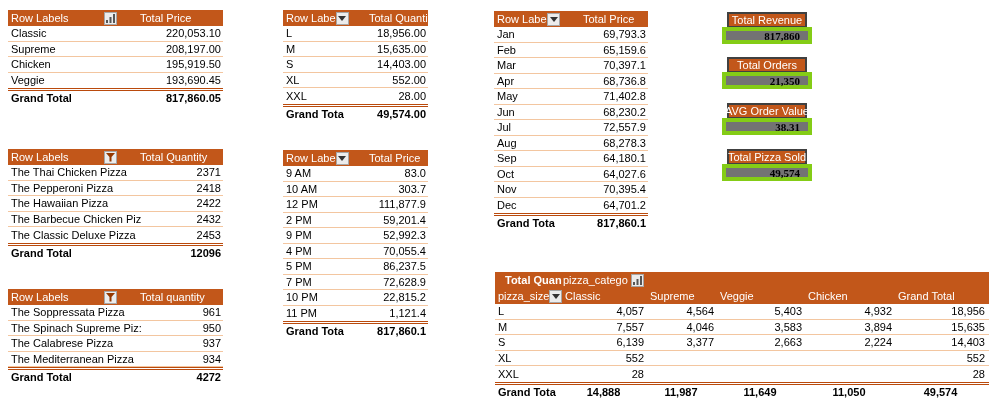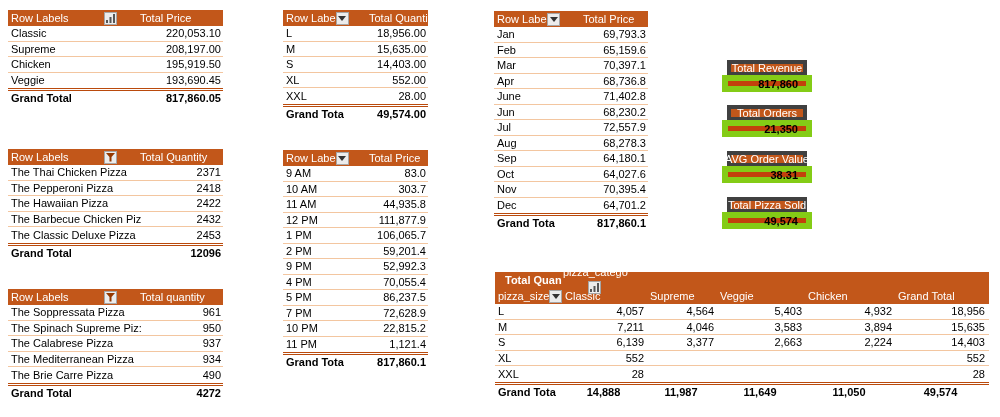--- a/index.html
+++ b/index.html
@@ -17,28 +17,28 @@
   .pr .rl { width:var(--lab); flex:none; padding-left:3px; white-space:nowrap; overflow:visible; }
   .pr .rv { flex:1; text-align:right; padding-right:2px; white-space:nowrap; }
   .pg { display:flex; align-items:center; height:17px; border-top:3px double #BA4A0C; font-weight:bold; }
   .pg .rl { width:var(--lab); flex:none; padding-left:3px; white-space:nowrap; }
   .pg .rv { flex:1; text-align:right; padding-right:2px; white-space:nowrap; }
   .hbtn { width:13px; height:13px; flex:none; background:#ECECEC; border:1px solid #A6A6A6;
           display:inline-flex; align-items:center; justify-content:center; margin-right:1px; cursor:pointer; }
   
   .kpi { position:absolute; left:722px; width:90px; }
   .kpi-h { width:80px; margin-left:5px; height:16px; background:#C2571A; color:#fff;
-           border:4px solid #404040; display:flex; align-items:center; justify-content:center; white-space:nowrap;margin-top:48px; }
-  .kpi-v { width:90px; height:17px; margin-top:-1px; background:#c2410c; border:6px solid #84cc16;
-           display:flex; align-items:center; justify-content:flex-end; padding-right:8px; font-weight:bold; }
+           border:2px solid #404040; display:flex; align-items:center; justify-content:center; white-space:nowrap; }
+  .kpi-v { width:90px; height:17px; margin-top:-1px; background:#737373; border:4px solid #84cc16;
+           display:flex; align-items:center; justify-content:flex-end; padding-right:8px; font-weight:bold;font-family:Liberation Serif, serif; }
   
   .mx { position:absolute; left:495px; top:272px; width:494px; }
   .mh1, .mh2 { display:flex; align-items:center; height:16px; background:#C2571A; color:#fff; }
   .mh1 .t { width:68px; flex:none; padding-left:10px; font-weight:bold; white-space:nowrap; }
-  .mh1 .cf { display:flex; align-items:center; gap:3px; white-space:nowrap;flex-direction:column; }
+  .mh1 .cf { display:flex; align-items:center; gap:3px; white-space:nowrap; }
   .mh2 .c0 { width:68px; flex:none; padding-left:3px; display:flex; justify-content:space-between; white-space:nowrap; }
   .mh2 .mc { flex:none; padding-left:2px; white-space:nowrap; }
   .mr { display:flex; align-items:center; height:15.5px; border-bottom:1px solid #F3C6A0; }
   .mr.last { border-bottom:none; }
   .mr .c0 { width:68px; flex:none; padding-left:3px; white-space:nowrap; }
   .mr .cv { flex:none; text-align:right; padding-right:4px; white-space:nowrap; }
   .mg { display:flex; align-items:center; height:17px; border-top:3px double #BA4A0C; font-weight:bold; }
   .mg .c0 { width:68px; flex:none; padding-left:3px; white-space:nowrap; }
   .mg .cv { flex:none; text-align:center; padding-right:4px; white-space:nowrap; }
 </style>
@@ -138,24 +138,20 @@
       <span class="rv">950</span>
     </div>
     <div class="pr">
       <span class="rl">The Calabrese Pizza</span>
       <span class="rv">937</span>
     </div>
     <div class="pr">
       <span class="rl">The Mediterranean Pizza</span>
       <span class="rv">934</span>
     </div>
-    <div class="pr last">
-      <span class="rl">The Brie Carre Pizza</span>
-      <span class="rv">490</span>
-    </div>
     <div class="pg">
       <span class="rl">Grand Total</span>
       <span class="rv">4272</span>
     </div>
   </div>
 <div class="pivot" style="left:283px; top:10px;  width:145px; --lab:64px;">
     <div class="ph">
       <div class="lc">
         <span>Row Labe</span>
         <span class="hbtn">
@@ -205,30 +201,22 @@
     </div>
     <div class="pr">
       <span class="rl">9 AM</span>
       <span class="rv">83.0</span>
     </div>
     <div class="pr">
       <span class="rl">10 AM</span>
       <span class="rv">303.7</span>
     </div>
     <div class="pr">
-      <span class="rl">11 AM</span>
-      <span class="rv">44,935.8</span>
-    </div>
-    <div class="pr">
       <span class="rl">12 PM</span>
       <span class="rv">111,877.9</span>
-    </div>
-    <div class="pr">
-      <span class="rl">1 PM</span>
-      <span class="rv">106,065.7</span>
     </div>
     <div class="pr">
       <span class="rl">2 PM</span>
       <span class="rv">59,201.4</span>
     </div>
     <div class="pr">
       <span class="rl">9 PM</span>
       <span class="rv">52,992.3</span>
     </div>
     <div class="pr">
@@ -278,21 +266,21 @@
     </div>
     <div class="pr">
       <span class="rl">Mar</span>
       <span class="rv">70,397.1</span>
     </div>
     <div class="pr">
       <span class="rl">Apr</span>
       <span class="rv">68,736.8</span>
     </div>
     <div class="pr">
-      <span class="rl">June</span>
+      <span class="rl">May</span>
       <span class="rv">71,402.8</span>
     </div>
     <div class="pr">
       <span class="rl">Jun</span>
       <span class="rv">68,230.2</span>
     </div>
     <div class="pr">
       <span class="rl">Jul</span>
       <span class="rv">72,557.9</span>
     </div>
@@ -371,21 +359,21 @@
     <div class="mr">
       <span class="c0">L</span>
       <span class="cv" style="width: 85px;">4,057</span>
       <span class="cv" style="width: 70px;">4,564</span>
       <span class="cv" style="width: 88px;">5,403</span>
       <span class="cv" style="width: 90px;">4,932</span>
       <span class="cv" style="width: 93px;">18,956</span>
     </div>
     <div class="mr">
       <span class="c0">M</span>
-      <span class="cv" style="width: 85px;">7,211</span>
+      <span class="cv" style="width: 85px;">7,557</span>
       <span class="cv" style="width: 70px;">4,046</span>
       <span class="cv" style="width: 88px;">3,583</span>
       <span class="cv" style="width: 90px;">3,894</span>
       <span class="cv" style="width: 93px;">15,635</span>
     </div>
     <div class="mr">
       <span class="c0">S</span>
       <span class="cv" style="width: 85px;">6,139</span>
       <span class="cv" style="width: 70px;">3,377</span>
       <span class="cv" style="width: 88px;">2,663</span>

